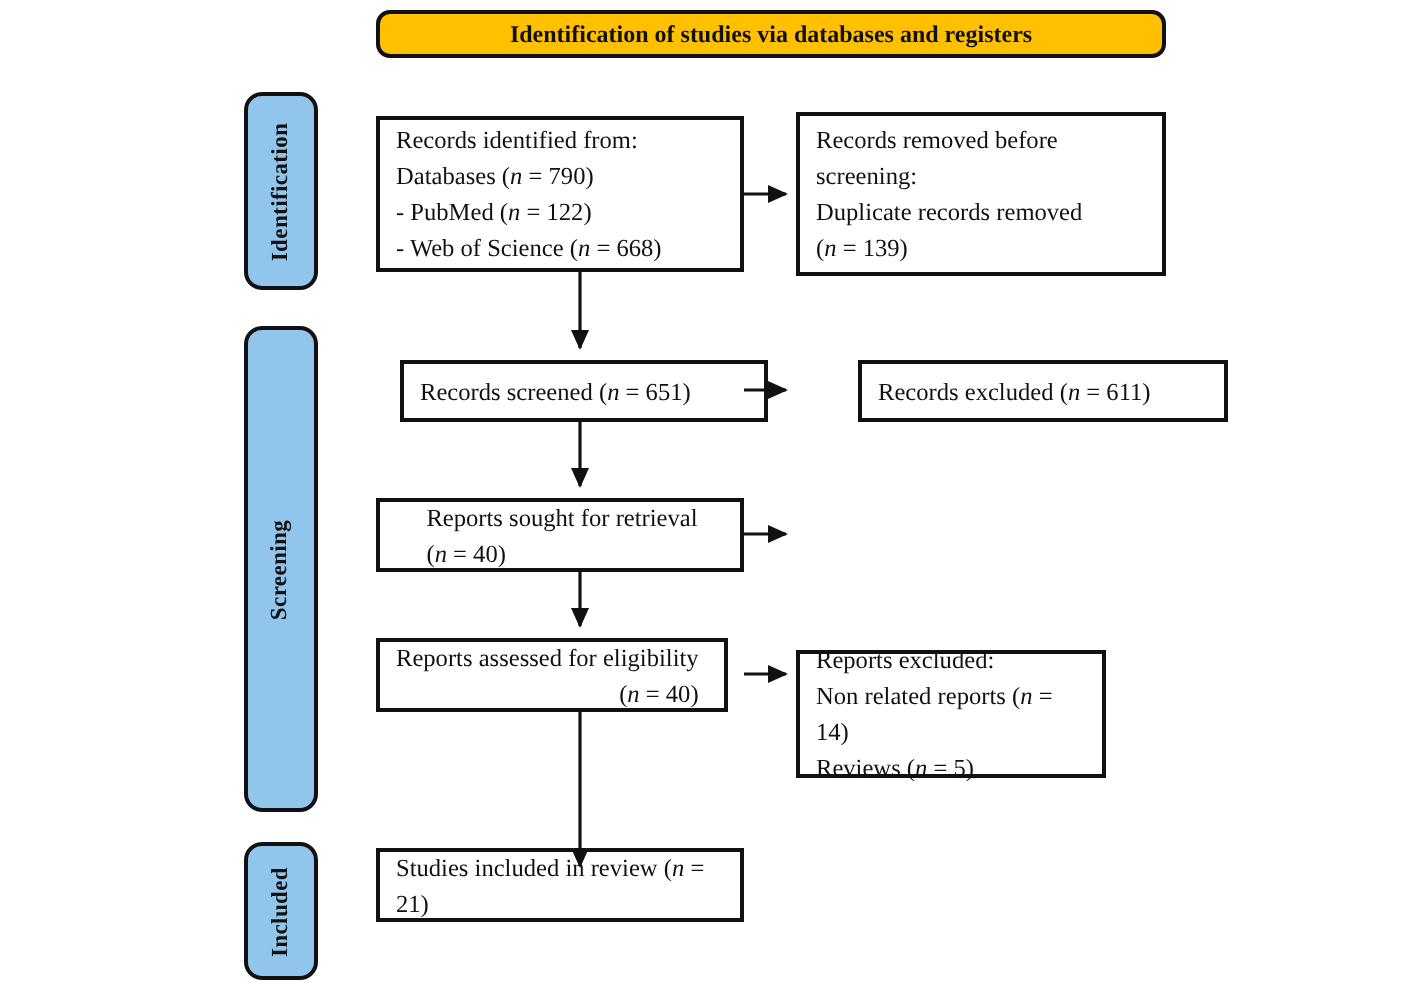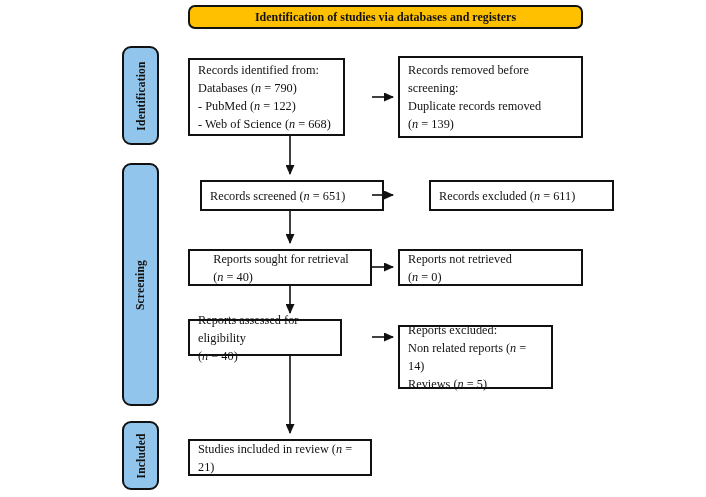--- a/index.html
+++ b/index.html
@@ -25,29 +25,29 @@
   }
   .s-identification { top:46px;  height:99px; }
   .s-screening      { top:163px; height:243px; }
   .s-included       { top:421px; height:69px; }
   .box {
     position:absolute; background:#fff; border:2px solid #111; box-sizing:border-box;
     display:flex; align-items:center;
     font-size:12.3px; line-height:18px;
   }
   .box .txt { padding:2px 6px 2px 8px; }
-  .b-identified       { left:188px; top:58px;  width:157px; height:78px; }
+  .b-identified       { left:188px; top:58px;  width:184px; height:78px; }
   .b-removed          { left:398px; top:56px;  width:185px; height:82px;justify-content:center; }
   .b-screened         { left:188px; top:180px; width:184px; height:31px;margin-left:12px; }
   .b-excluded         { left:398px; top:180px; width:185px; height:31px;margin-left:31px; }
   .b-sought           { left:188px; top:249px; width:184px; height:37px;justify-content:center; }
   .b-not-retrieved    { left:398px; top:249px; width:185px; height:37px; }
-  .b-assessed         { left:188px; top:319px; width:154px; height:37px; }
+  .b-assessed         { left:188px; top:319px; width:176px; height:37px;text-align:right; }
   .b-reports-excluded { left:398px; top:325px; width:155px; height:64px; }
-  .b-included-studies { left:188px; top:439px; width:184px; height:37px; }
+  .b-included-studies { left:188px; top:424px; width:184px; height:37px; }
   svg.arrows { position:absolute; left:0; top:0; width:706px; height:497px; pointer-events:none; }
   svg.arrows line { stroke:#111; stroke-width:1.6; }
 </style>
 </head>
 <body>
 
 <div class="canvas">
 
   <div class="banner">
     <span>Identification of studies via databases and registers</span>
@@ -71,23 +71,20 @@
   </div>
   <div class="box b-screened">
     <div class="txt">Records screened (<i>n</i> = 651)</div>
   </div>
   <div class="box b-excluded">
     <div class="txt">Records excluded (<i>n</i> = 611)</div>
   </div>
   <div class="box b-sought">
     <div class="txt">Reports sought for retrieval<br>(<i>n</i> = 40)</div>
   </div>
-  <div class="box b-not-retrieved">
-    <div class="txt">Reports not retrieved<br>(<i>n</i> = 0)</div>
-  </div>
   <div class="box b-assessed">
     <div class="txt">Reports assessed for eligibility<br>(<i>n</i> = 40)</div>
   </div>
   <div class="box b-reports-excluded">
     <div class="txt">Reports excluded:<br>Non related reports (<i>n</i> = 14)<br>Reviews (<i>n</i> = 5)</div>
   </div>
   <div class="box b-included-studies">
     <div class="txt">Studies included in review (<i>n</i> = 21)</div>
   </div>
 

